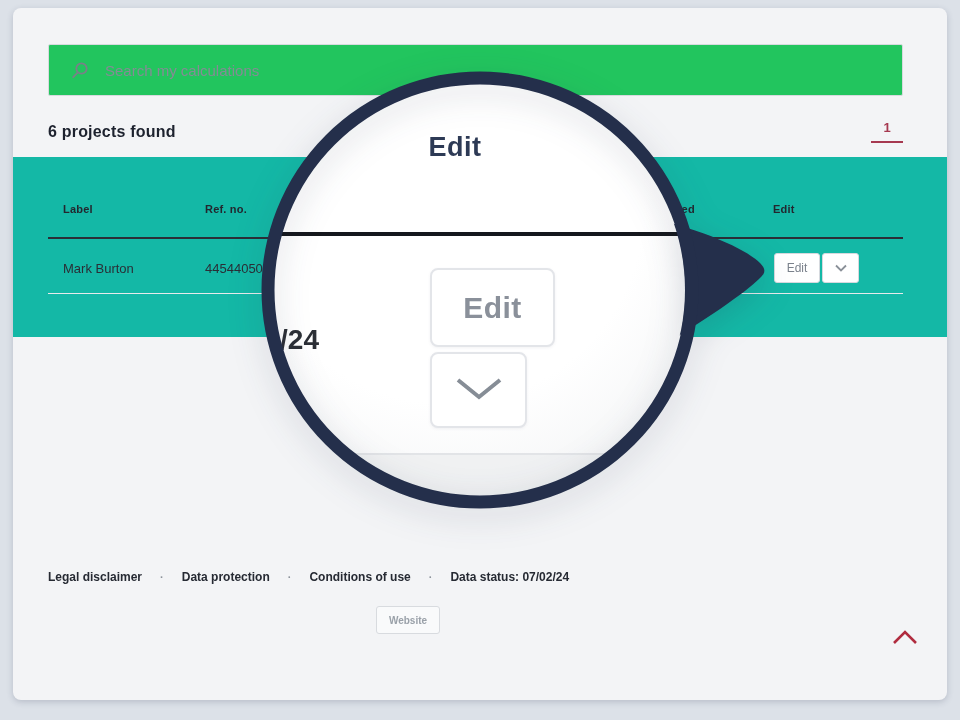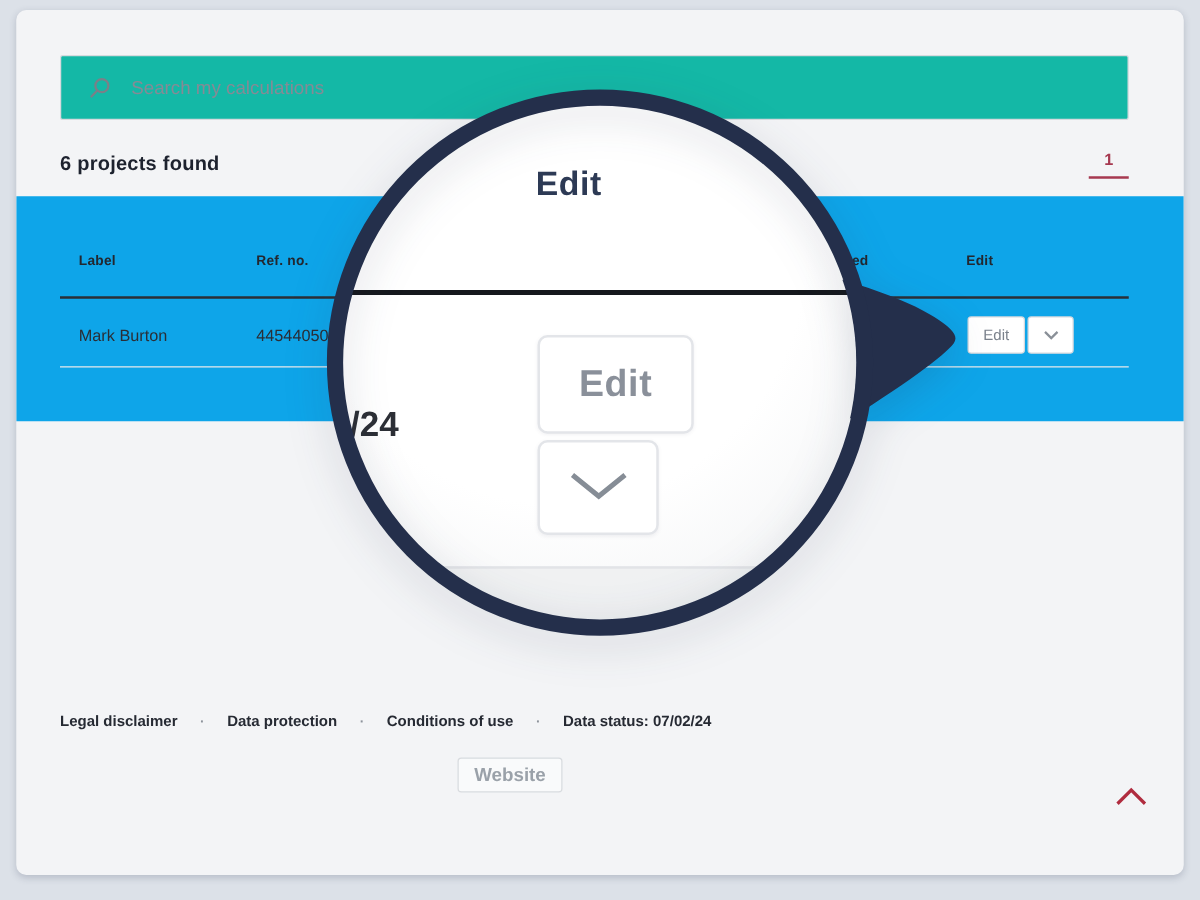--- a/index.html
+++ b/index.html
@@ -12,21 +12,21 @@
   }
   .card {
     position: absolute; left: 13px; top: 8px; width: 934px; height: 692px;
     background: #f3f4f6; border-radius: 8px;
     box-shadow: 0 2px 6px rgba(55,65,90,0.22);
     overflow: hidden;
   }
   
   .search-box {
     position: absolute; left: 35px; top: 36px; width: 855px; height: 52px;
-    background: #14b8a6; border: 1px solid #d7dade; border-radius: 2px;
+    background: #22c55e; border: 1px solid #d7dade; border-radius: 2px;
     display: flex; align-items: center;
   }
   .search-icon-wrap { position: absolute; left: 20px; top: 15px; width: 22px; height: 22px; }
   .search-input {
     width: 100%; height: 100%; border: none; outline: none; background: transparent;
     padding-left: 56px; font-family: "Liberation Sans", sans-serif;
     font-size: 15px; color: #4a4f58;
   }
   .search-input::placeholder { color: #858b95; opacity: 1; }
   .count-text {
@@ -34,21 +34,21 @@
     font-size: 16px; font-weight: bold; color: #1d222e; letter-spacing: 0.2px;
   }
   .pagination {
     position: absolute; right: 44px; top: 112px; width: 32px;
     text-align: center; font-size: 13px; font-weight: 600; color: #a63950;
     padding-bottom: 6px; border-bottom: 2px solid #a63950; cursor: pointer;
   }
   
   .white-band {
     position: absolute; left: 0; right: 0; top: 149px; height: 180px;
-    background: #0ea5e9;
+    background: #14b8a6;
   }
   .th { position: absolute; top: 46px; font-size: 11px; font-weight: bold; color: #23272f; letter-spacing: 0.2px; }
   .th-label { left: 50px; }
   .th-ref { left: 192px; }
   .th-modified { left: 635px; }
   .th-edit { left: 760px; }
   .head-rule { position: absolute; left: 35px; right: 44px; top: 80px; height: 2px; background: #2b2f37; }
   .cell { position: absolute; top: 104px; font-size: 13px; color: #2a2e36; }
   .cell-label { left: 50px; }
   .cell-ref { left: 192px; }
@@ -72,21 +72,21 @@
   .footer-sep { color: #8d939b; font-size: 11px; font-weight: bold; }
   .footer-status { white-space: nowrap; }
   .website-wrap {
     position: absolute; left: 35px; top: 598px; width: 720px;
     display: flex; justify-content: center;
   }
   .website-btn {
     height: 28px; padding: 12px 12px; background: #f9fafb;
     border: 1px solid #d8dbdf; border-radius: 3px;
     font-family: "Liberation Sans", sans-serif;
-    font-size: 15px; font-weight: 600; color: #9aa1a9; cursor: pointer;
+    font-size: 10px; font-weight: 600; color: #9aa1a9; cursor: pointer;
     display: flex; align-items: center;
   }
   .scroll-top { position: absolute; left: 878px; top: 620px; width: 28px; height: 20px; cursor: pointer; }
   
   .lens-content {
     position: absolute; left: 272px; top: 82px; width: 416px; height: 416px;
     border-radius: 50%; overflow: hidden; z-index: 40;
     background: radial-gradient(circle at 42% 30%, #ffffff 52%, #f5f6f7 80%, #eaecee 100%);
   }
   .lens-title {

